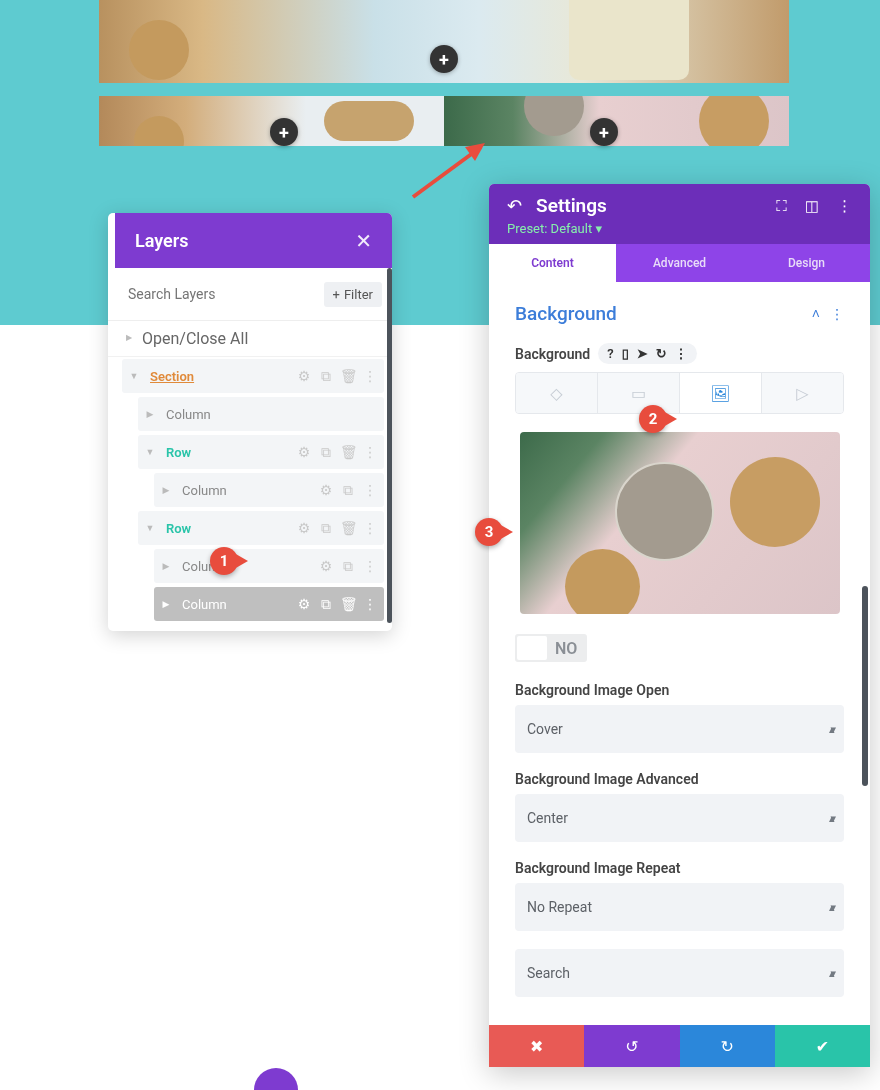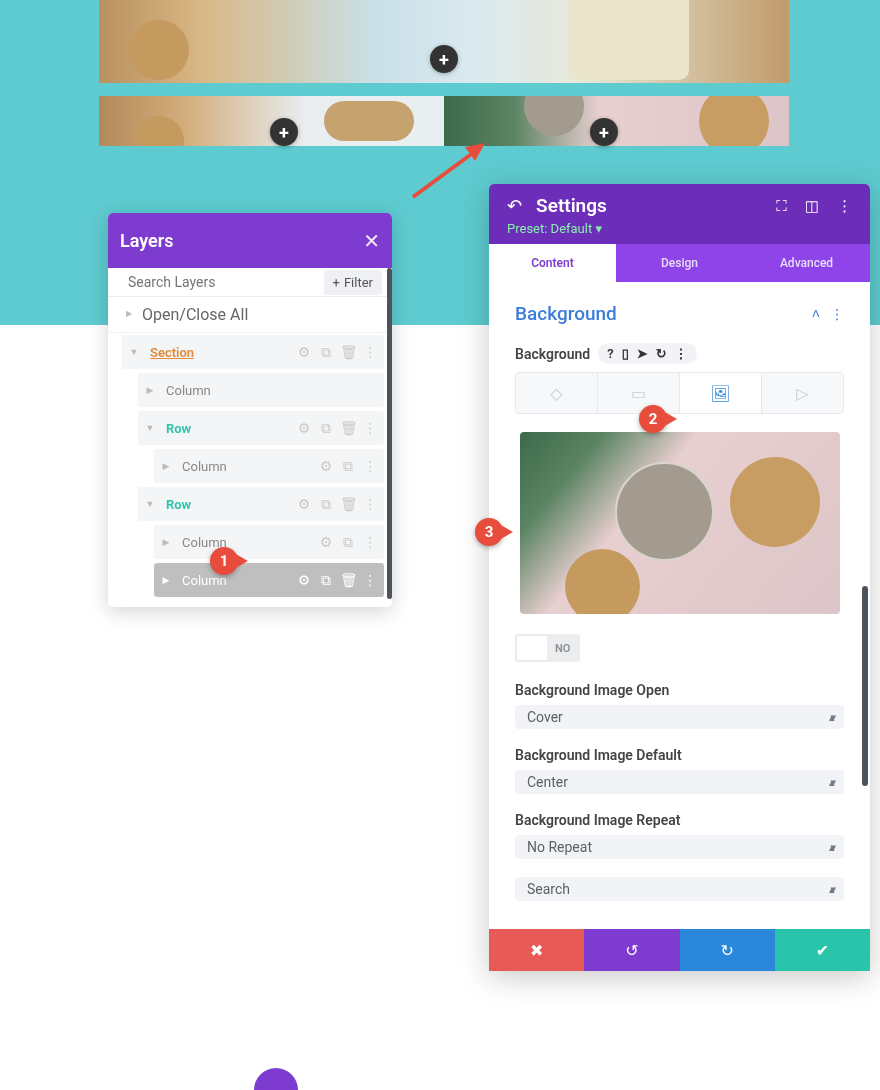--- a/index.html
+++ b/index.html
@@ -23,23 +23,23 @@
   .hero-col.right::before{ content:''; position:absolute; left:80px; top:-20px; width:60px; height:60px; background:#a39b8f; border-radius:50%;}
   .hero-col.right::after { content:''; position:absolute; right:20px; top:-10px; width:70px; height:70px; background:#c79d63; border-radius:50%;}
   .add-left { top: 118px; left: 270px; }
   .add-right { top: 118px; left: 590px; }
 
   
   .arrow { position: absolute; top: 135px; left: 405px; width: 88px; height: 70px; }
 
   
   .layers { position: absolute; top: 213px; left: 108px; width: 284px; background: #fff; border-radius: 5px; box-shadow: 0 4px 20px rgba(0,0,0,.18); overflow:hidden; }
-  .layers .head { background:#7e3bd0; color:#fff; height:55px; display:flex; align-items:center; justify-content:space-between; padding:0 12px; font-size:18px; font-weight:600;}
+  .layers .head { background:#7e3bd0; color:#fff; height:55px; display:flex; align-items:center; justify-content:space-between; padding:0 20px; font-size:18px; font-weight:600;margin-left:7px;}
   .layers .head .close { font-size:20px; cursor:pointer; opacity:.9; font-weight:normal;}
-  .layers .search-row { display:flex; align-items:center; padding:0 10px; border-bottom:1px solid #eee;}
+  .layers .search-row { display:flex; align-items:center; padding:12px 10px; border-bottom:1px solid #eee;}
   .layers .search { flex:1; border:none; outline:none; font-size:14px; color:#999; padding:6px 10px; background:transparent;}
   .layers .filter-btn { display:flex; align-items:center; gap:4px; background:#eef0f3; border-radius:3px; padding:5px 9px; font-size:13px; color:#555; cursor:pointer;}
   .layers .open-all { padding:8px 12px 8px 34px; font-size:16px; color:#666; border-bottom:1px solid #f1f1f1; position:relative; cursor:pointer;}
   .layers .open-all::before { content:'▶'; font-size:8px; color:#bbb; position:absolute; left:18px; top:12px;}
   .tree { padding: 2px 8px 10px 8px; }
   .tree-row { display:flex; align-items:center; height:34px; border-radius:3px; font-size:13px; position:relative;}
   .tree-row .caret { width:24px; text-align:center; color:#bbb; font-size:9px; cursor:pointer;}
   .tree-row .label { flex:1; padding-left:4px; cursor:pointer;}
   .tree-row .actions { display:flex; gap:6px; color:#c9c9c9; padding-right:6px;}
   .tree-row .actions span { width:16px; text-align:center; cursor:pointer; font-size:14px;}
@@ -81,22 +81,22 @@
   .bg-tabs .bt:not(.active){ background:#f6f8fa;}
   .bg-tabs .bt.active{ background:#fff; }
   .preview { width: 320px; height: 182px; border-radius:4px; margin:0 auto 20px auto; background: linear-gradient(130deg,#3c6a4a 0%,#5b8463 18%,#e8cfd0 38%,#dcc5c8 100%); position:relative; overflow:hidden;}
   .preview::before{content:'';position:absolute;left:95px;top:30px;width:95px;height:95px;background:#a39b8f;border-radius:50%;border:2px solid #d9d5cc;}
   .preview::after {content:'';position:absolute;right:20px;top:25px;width:90px;height:90px;background:#c79d63;border-radius:50%;}
   .preview .cookie2{position:absolute;left:45px;bottom:-10px;width:75px;height:75px;background:#c49a5e;border-radius:50%;}
   .field { margin-bottom:18px;}
   .field .fl { font-size:14px; font-weight:600; color:#444; margin-bottom:7px;}
   .toggle { display:inline-flex; align-items:center; background:#ecedee; border-radius:3px; height:28px; padding:2px;}
   .toggle .knob { width:30px; height:24px; background:#fff; border-radius:2px;}
-  .toggle .txt{ padding:0 8px; color:#8a8f95; font-size:11px; font-weight:600;}
-  .select { background:#f1f3f6; border-radius:4px; height:24px; display:flex; align-items:center; justify-content:space-between; padding:0 12px; color:#5d6167; font-size:14px; cursor:pointer;}
+  .toggle .txt{ padding:0 8px; color:#8a8f95; font-size:16px; font-weight:600;}
+  .select { background:#f1f3f6; border-radius:4px; height:48px; display:flex; align-items:center; justify-content:space-between; padding:0 12px; color:#5d6167; font-size:14px; cursor:pointer;}
   .select .chev { color:#737a82; font-size:11px; letter-spacing:-4px;}
   .settings .footer{ display:flex; height:42px;}
   .settings .footer div{flex:1;display:flex;align-items:center;justify-content:center;color:#fff;font-size:16px;cursor:pointer;}
   .f-red{background:#e85a55;} .f-purple{background:#7e3bd0;} .f-blue{background:#2b87da;} .f-green{background:#29c4a9;}
   .settings .scroll-ind{position:absolute; right:2px; top:304px; width:6px; height:200px; background:#4c535b; border-radius:3px;}
 
   
   .marker { position:absolute; display:flex; align-items:center;}
   .marker .bubble{ background:#e84c3d; color:#fff; width:28px; height:28px; border-radius:50%; display:flex; align-items:center; justify-content:center; font-weight:700; font-size:15px; box-shadow:0 2px 5px rgba(0,0,0,.3);}
   .marker .tail { width:0;height:0;border-top:8px solid transparent;border-bottom:8px solid transparent;border-left:14px solid #e84c3d; margin-left:-4px;} 
@@ -219,22 +219,22 @@
       <span class="icons">
         <span>⛶</span>
         <span>◫</span>
         <span>⋮</span>
       </span>
     </div>
     <div class="preset"><span>Preset: Default</span> <span>▾</span></div>
   </div>
   <div class="tabs">
     <div class="tab active">Content</div>
+    <div class="tab">Advanced</div>
     <div class="tab">Design</div>
-    <div class="tab">Advanced</div>
   </div>
   <div class="body">
     <div class="section-head">
       <span class="t">Background</span>
       <span class="r">
           <span>˄</span>
           <span style="color:#3c7dd9">⋮</span>
         </span>
     </div>
     <div class="prop-label">
@@ -265,21 +265,21 @@
     </div>
 
     <div class="field">
       <div class="fl">Background Image Open</div>
       <div class="select">
         <span>Cover</span>
         <span class="chev">▴▾</span>
       </div>
     </div>
     <div class="field">
-      <div class="fl">Background Image Default</div>
+      <div class="fl">Background Image Advanced</div>
       <div class="select">
         <span>Center</span>
         <span class="chev">▴▾</span>
       </div>
     </div>
     <div class="field">
       <div class="fl">Background Image Repeat</div>
       <div class="select">
         <span>No Repeat</span>
         <span class="chev">▴▾</span>

